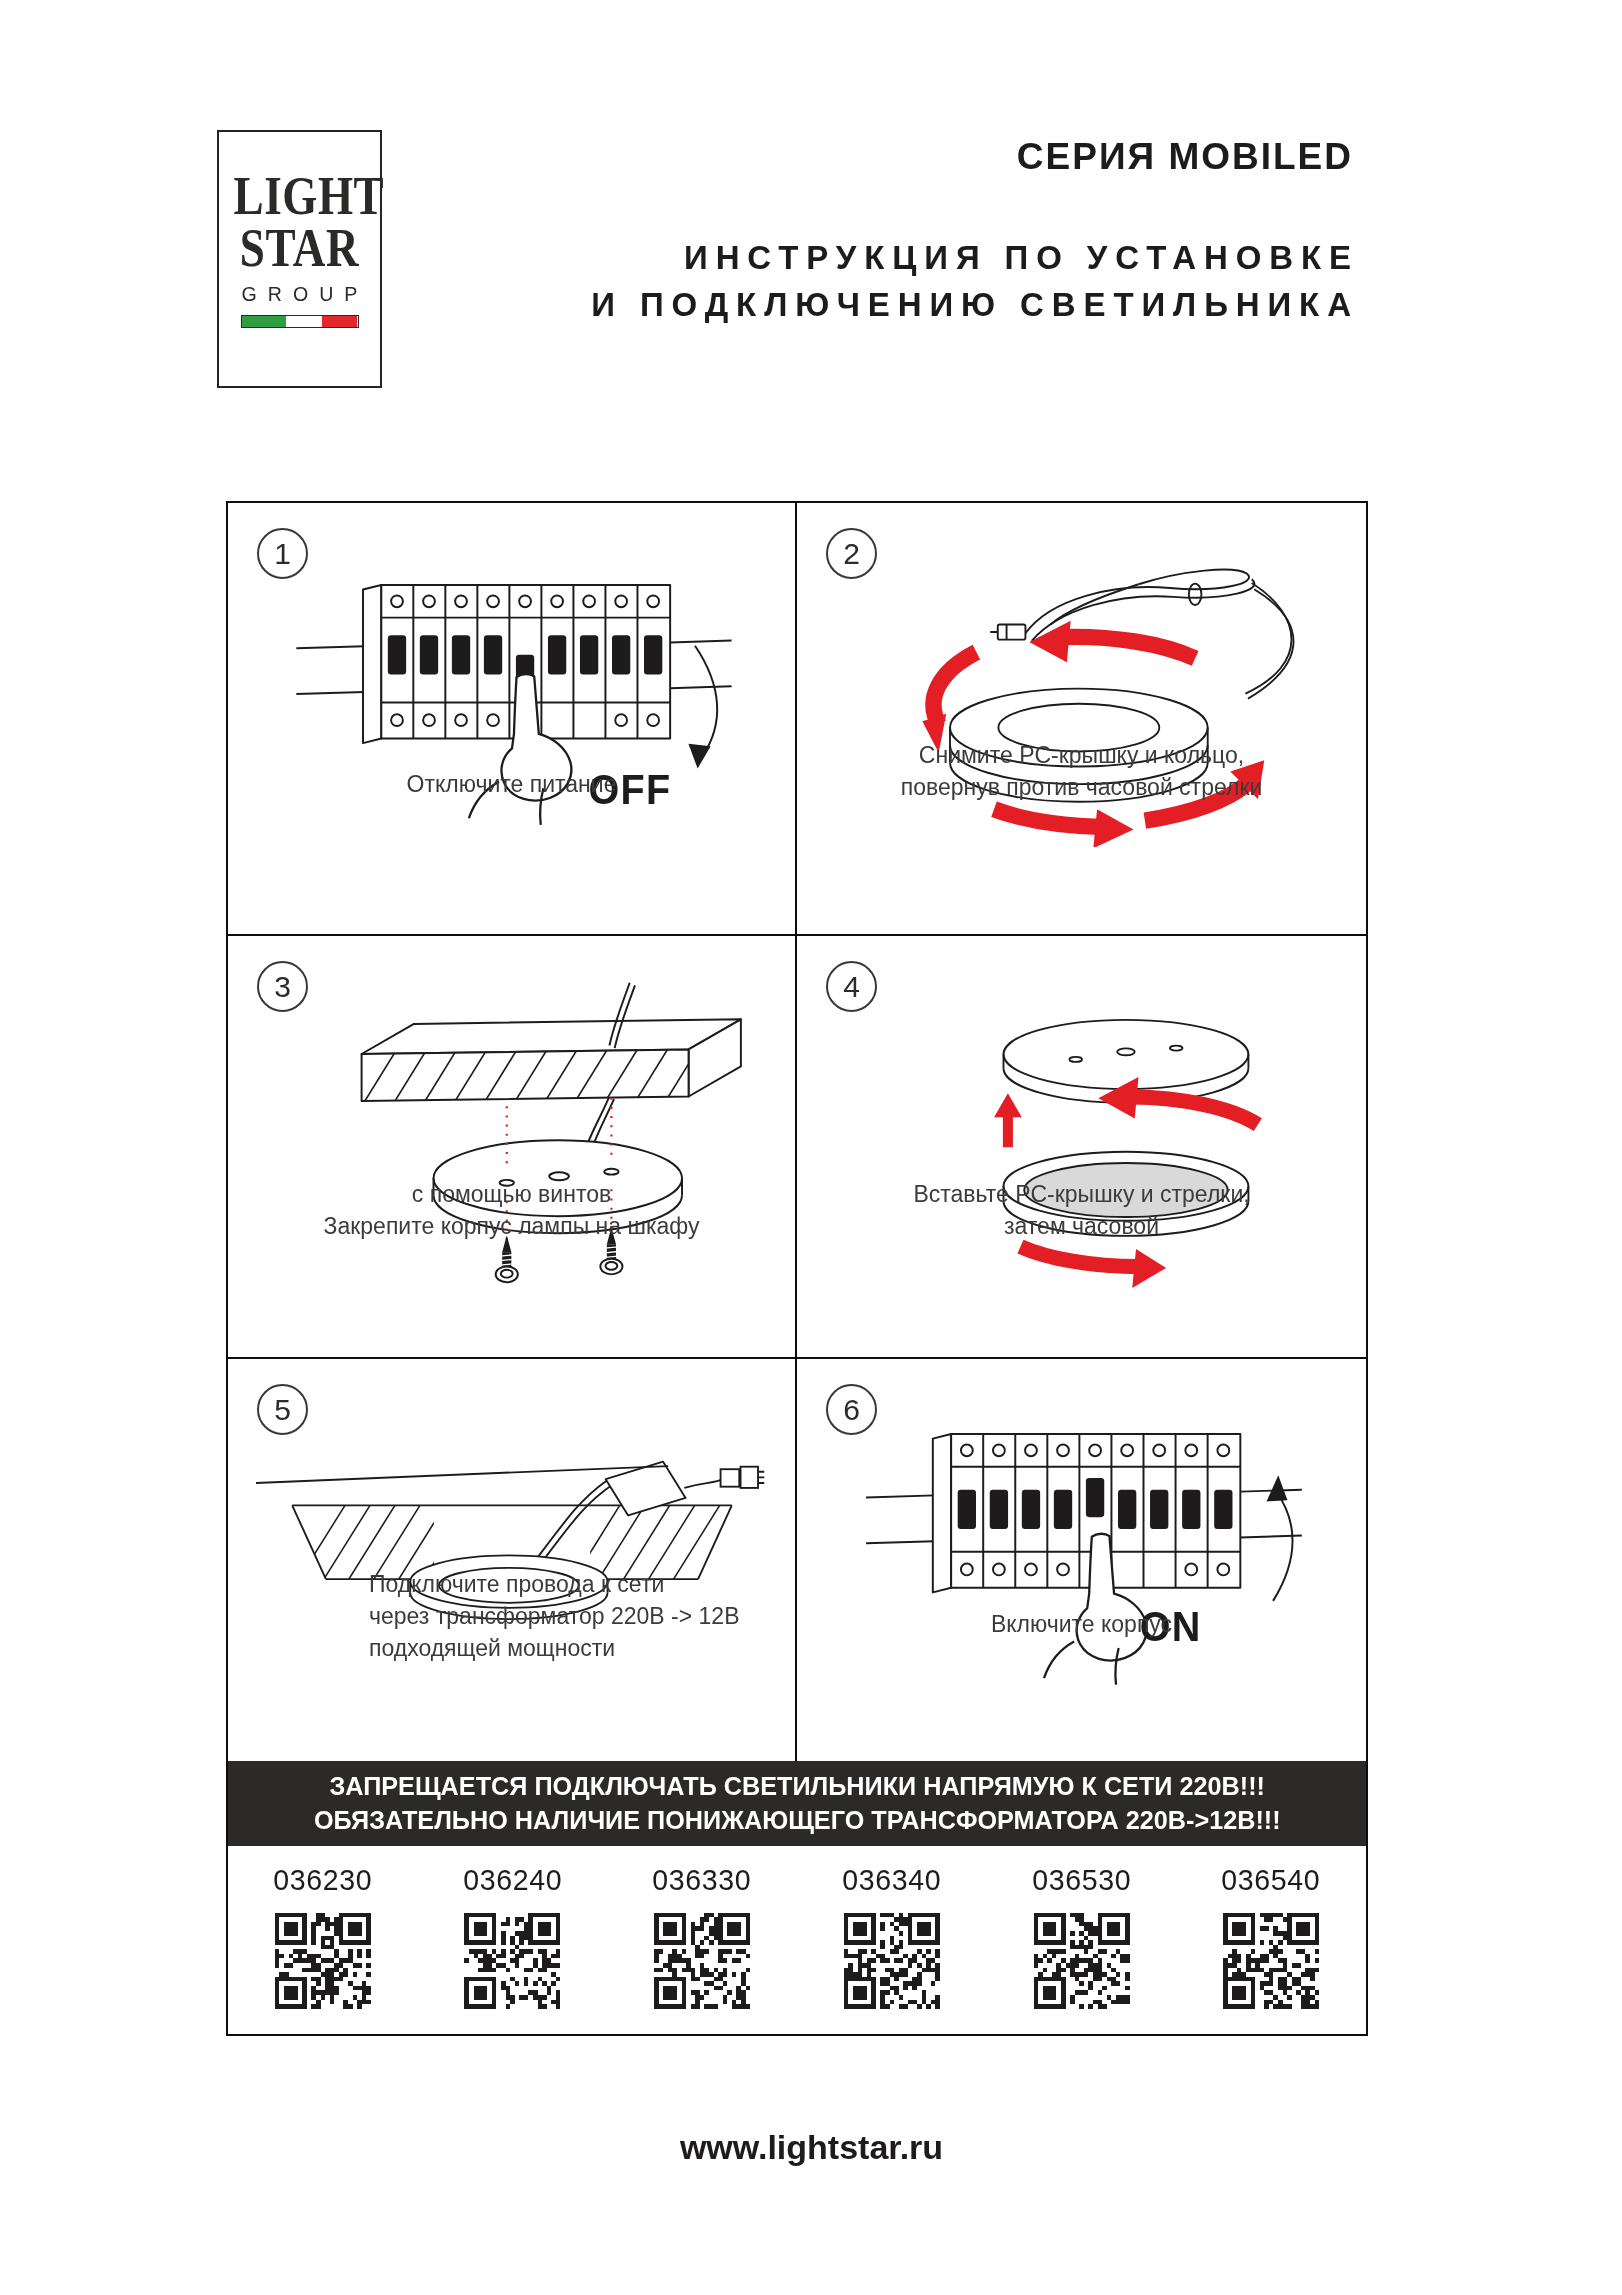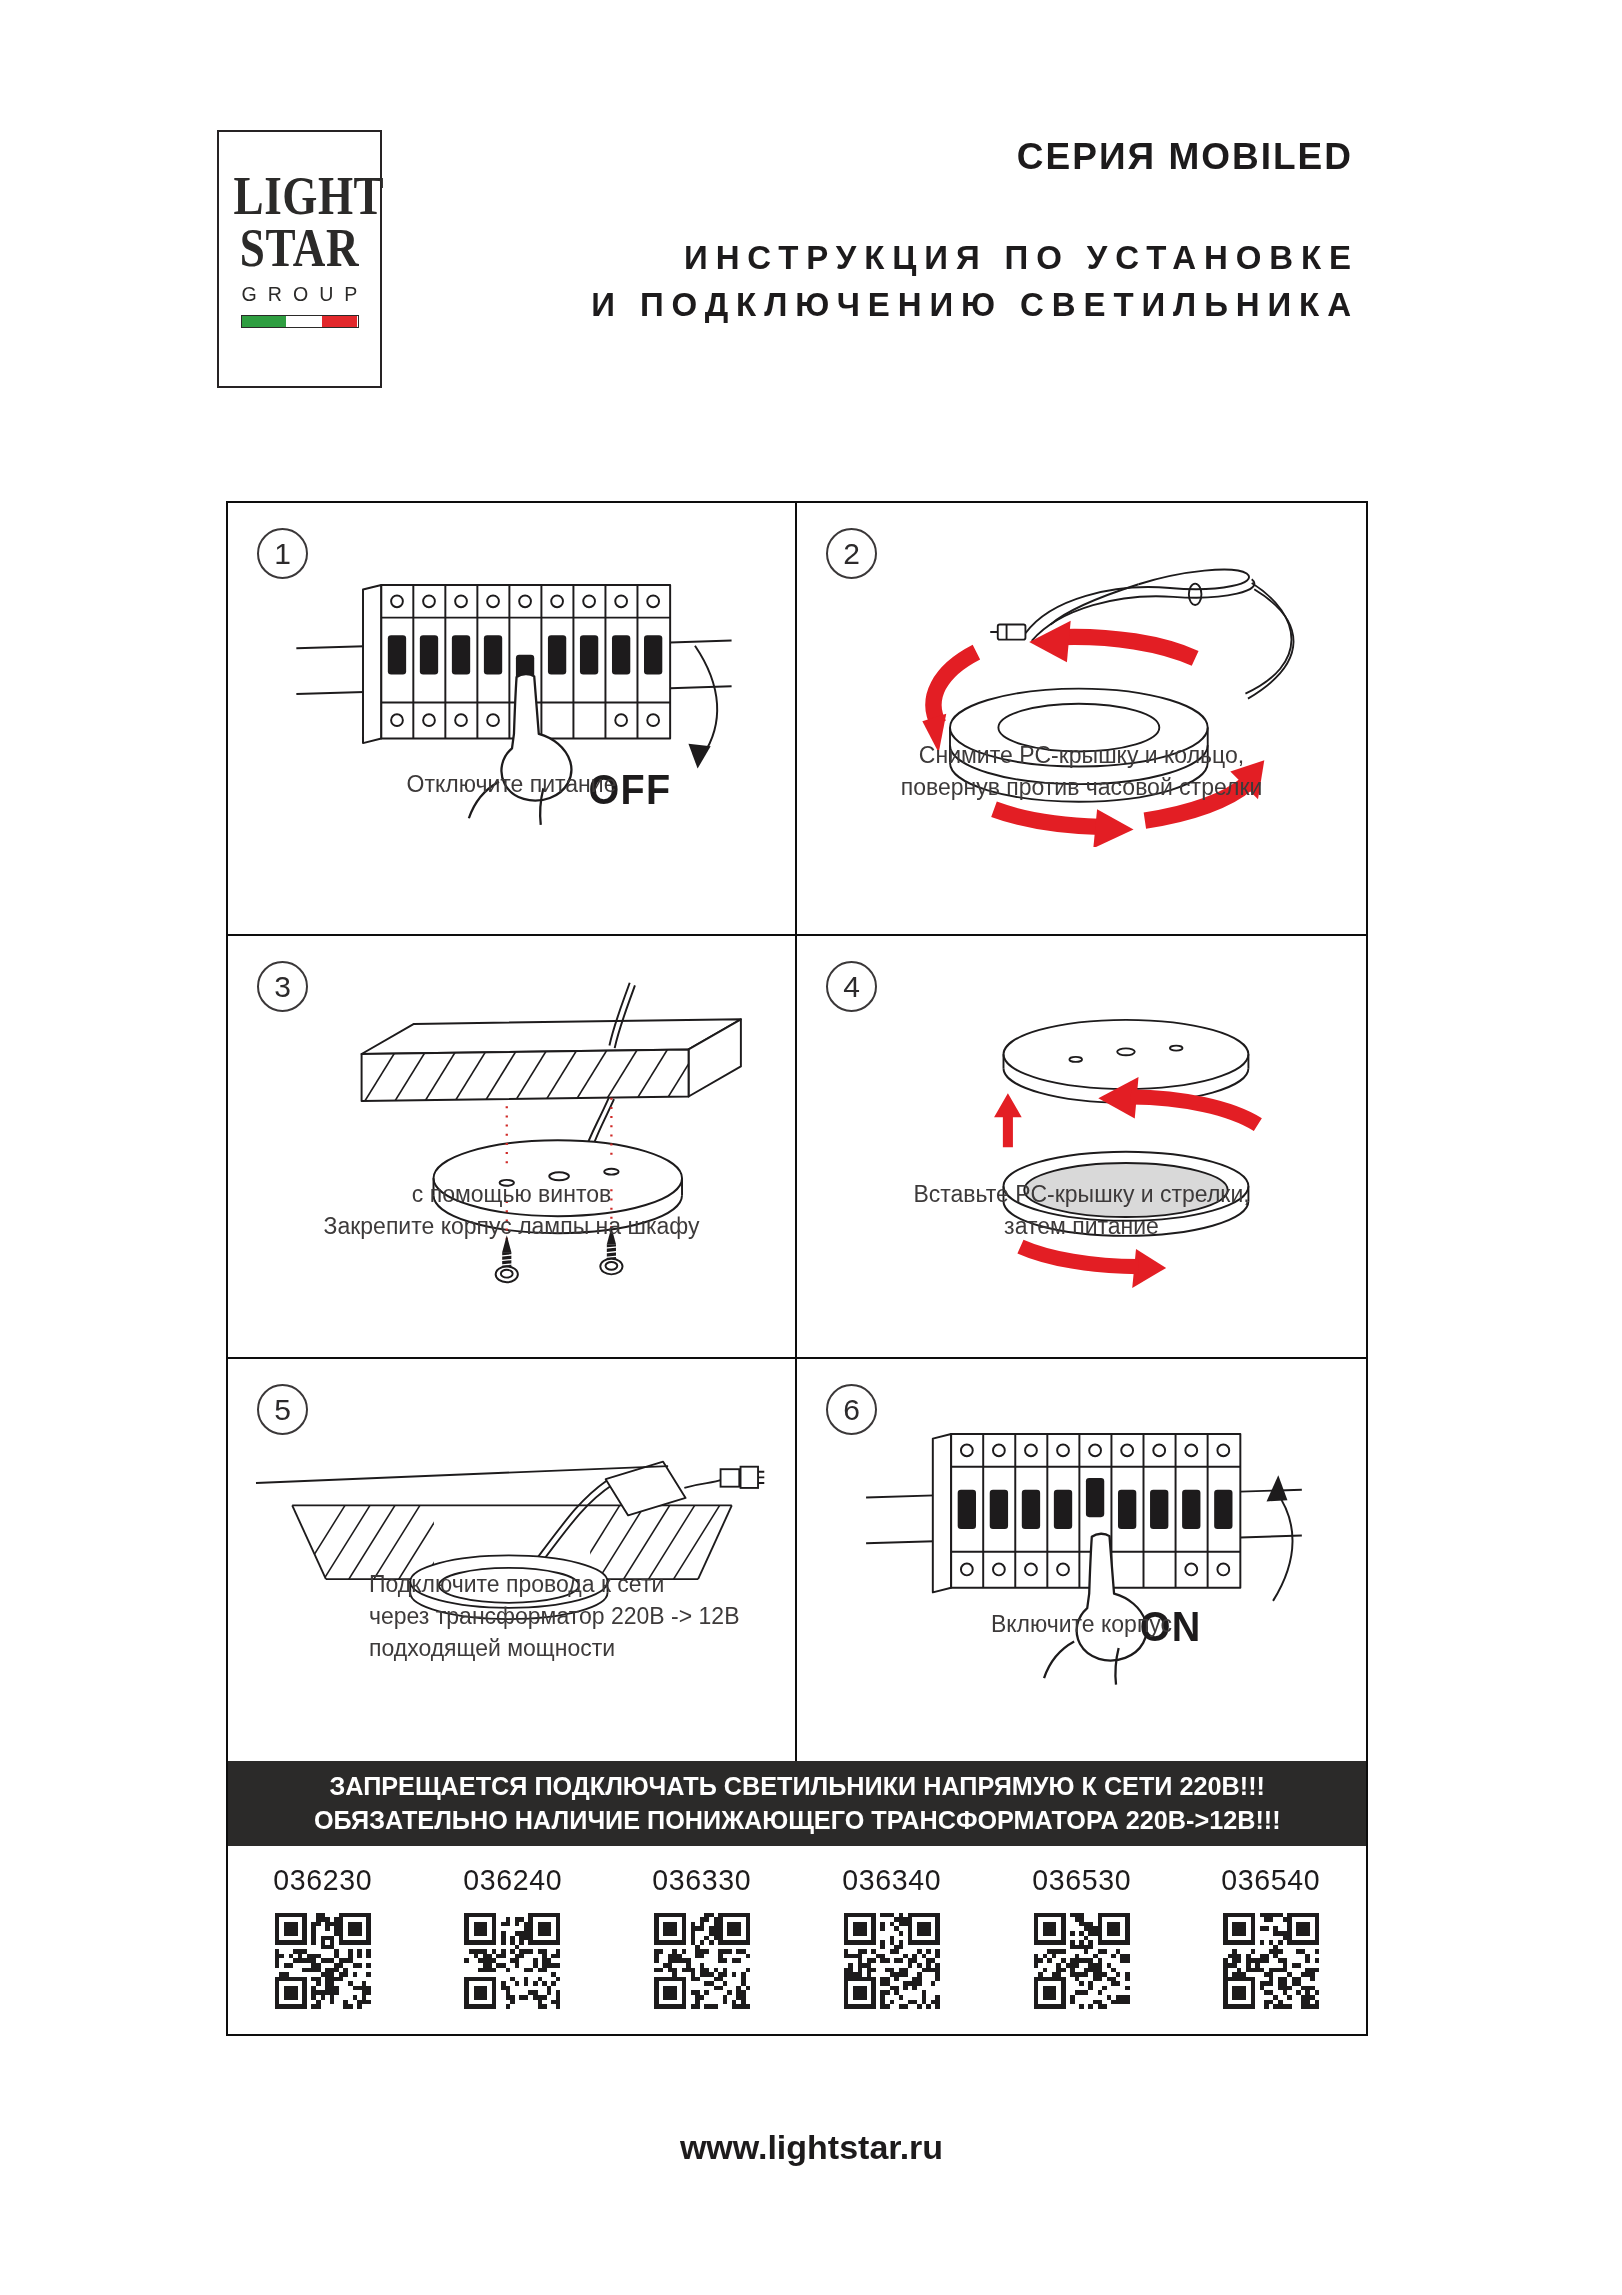--- a/index.html
+++ b/index.html
@@ -300,21 +300,21 @@
           <polygon points="440,156 434,222 376,190"></polygon>
           <polygon points="436,430 430,492 484,460"></polygon>
         </g>
         <g stroke="#e31e24" stroke-width="24" fill="none">
           <path d="M630,232 A240,90 0 0 0 428,188"></path>
           <path d="M252,426 A240,80 0 0 0 440,458"></path>
         </g>
       </svg>
       <div class="caption" style="bottom:115px;">
         <div>Вставьте PC-крышку и стрелки,</div>
-        <div>затем питание</div>
+        <div>затем часовой</div>
       </div>
     </div>
 
     <div class="cell cl">
       <div class="badge">
           <span>5</span>
         </div>
       <svg class="ill" style="top:59px" width="517" height="281" viewBox="0 0 820 450">
         <defs>
           <clipPath id="hL5">

